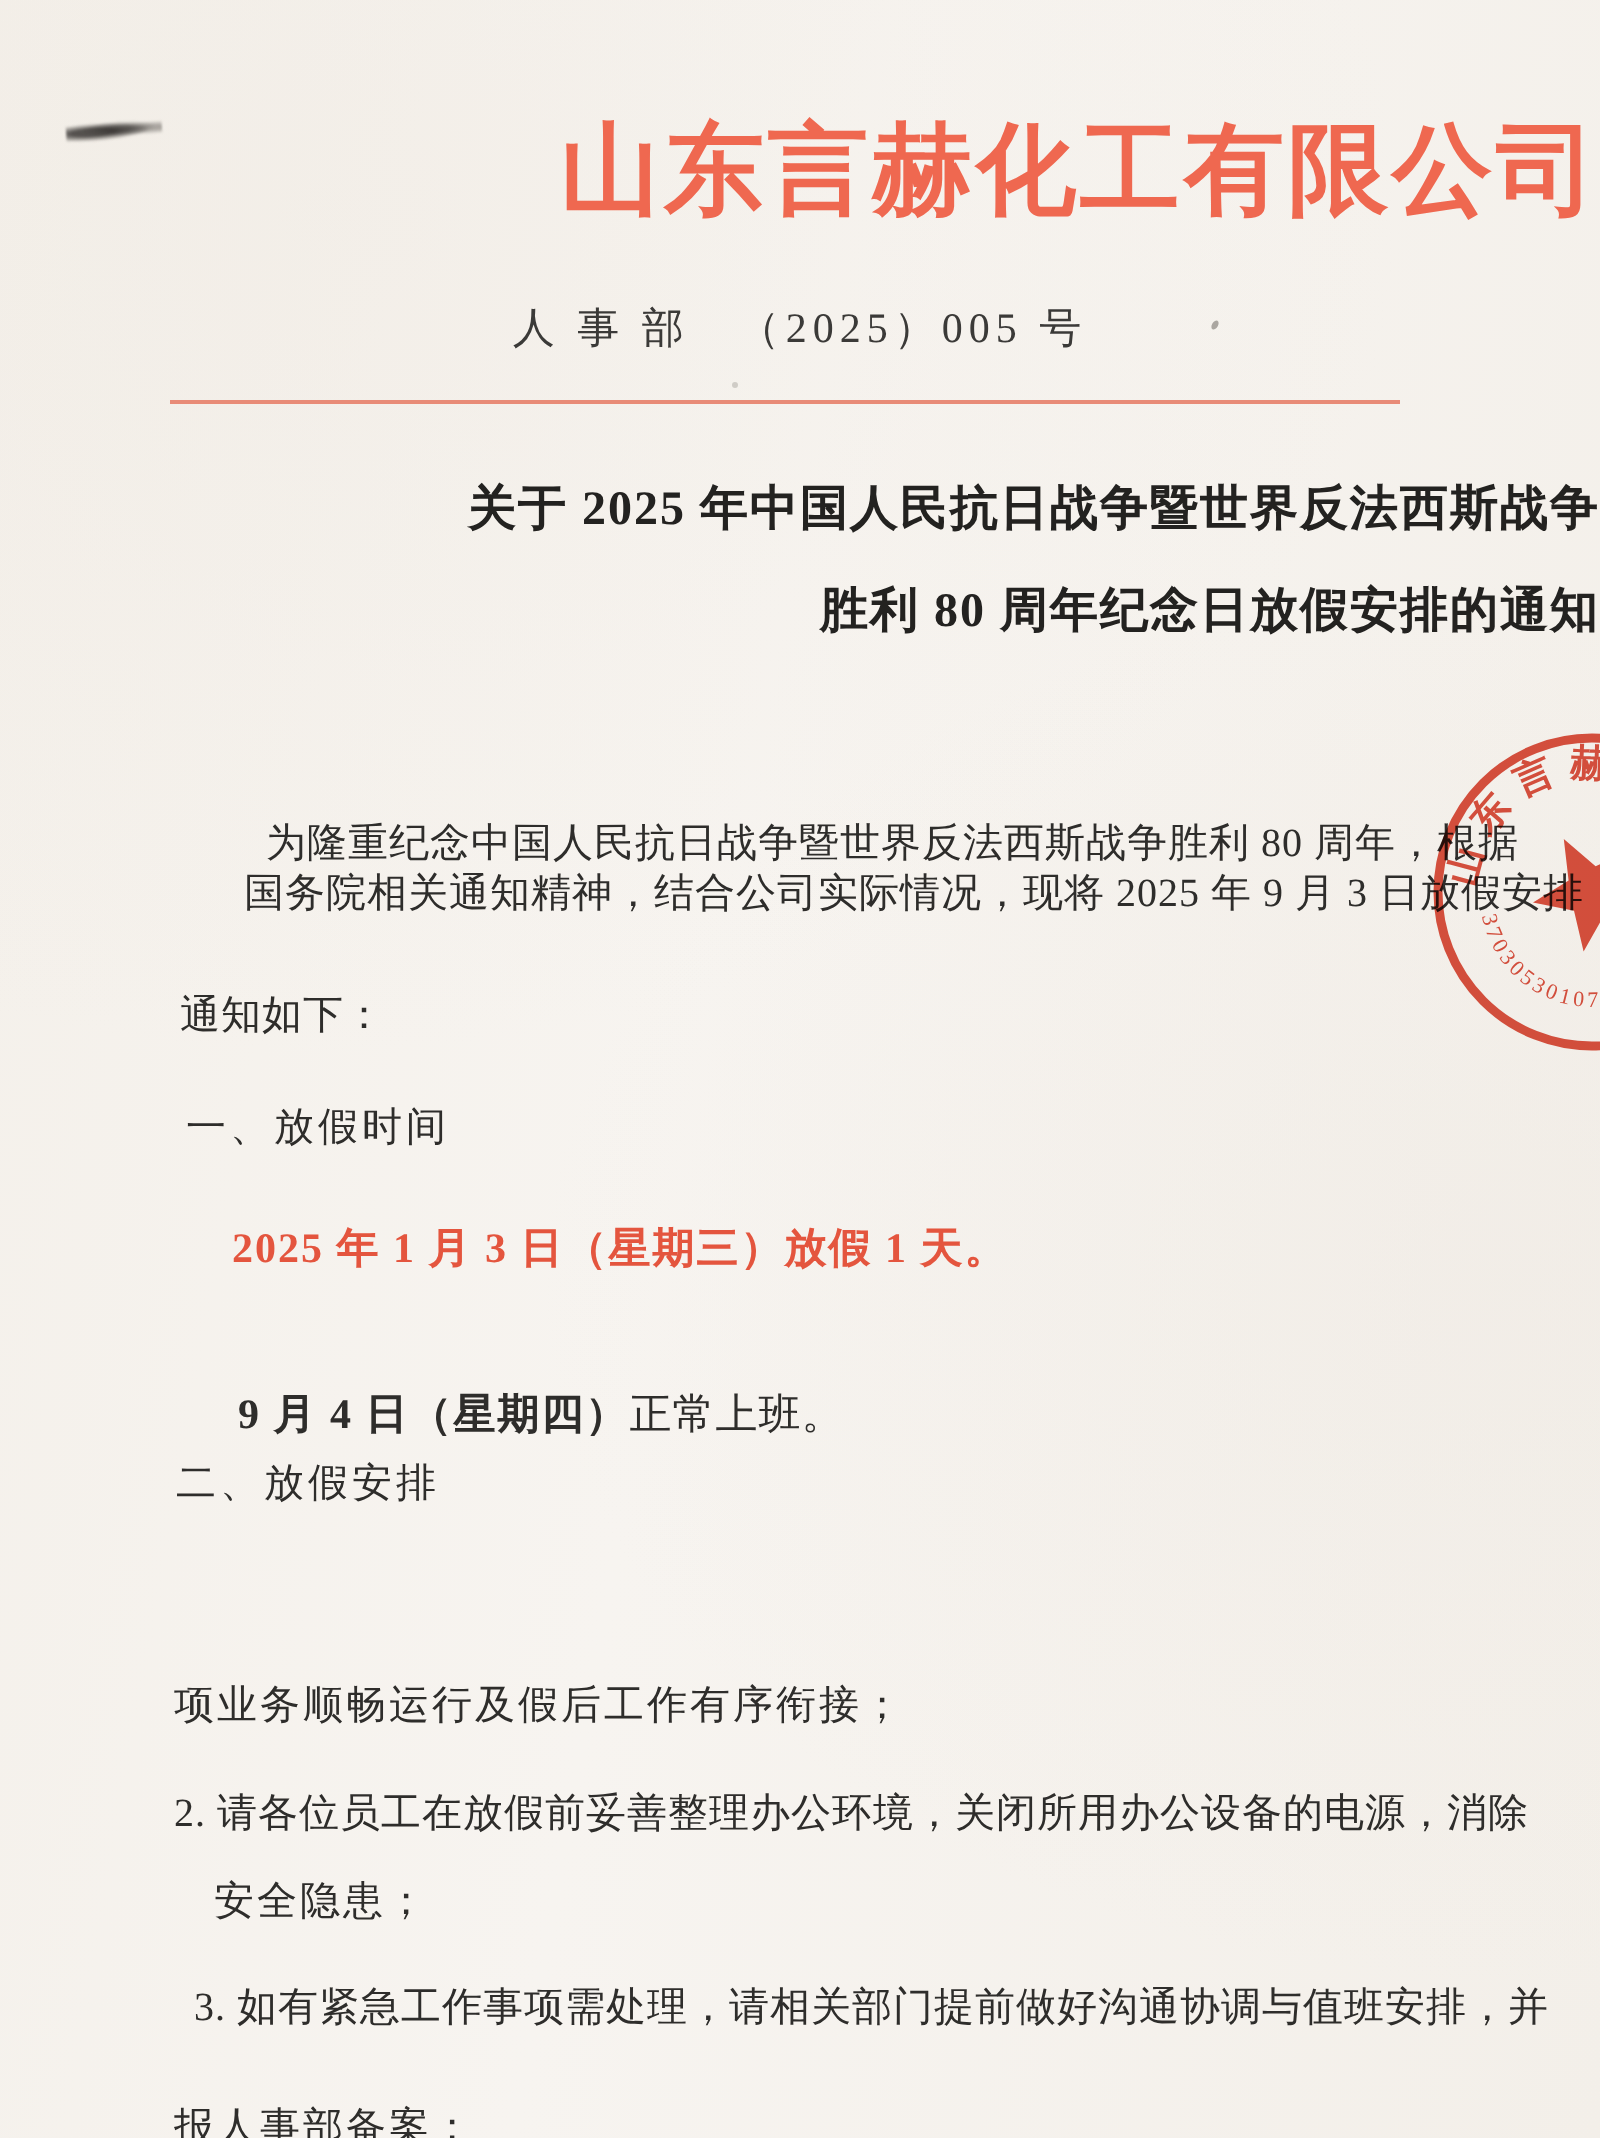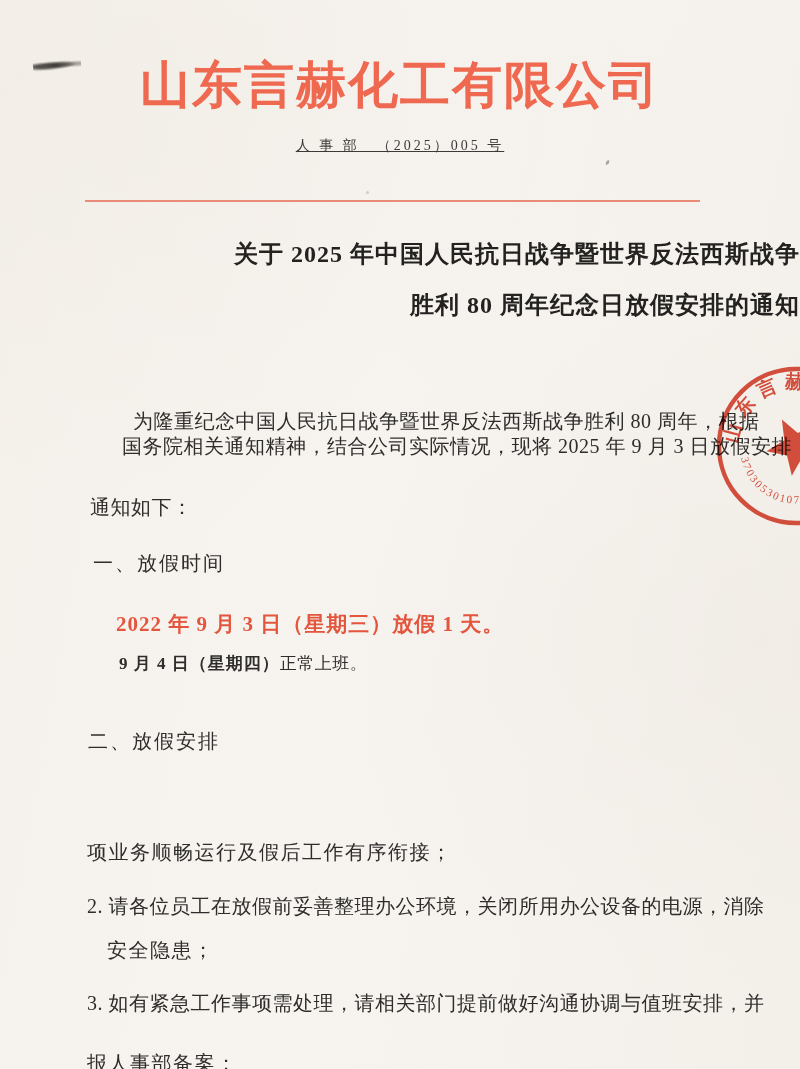--- a/index.html
+++ b/index.html
@@ -12,33 +12,32 @@
     overflow:hidden;
     background:
       radial-gradient(ellipse 900px 700px at 20% 10%, rgba(238,232,224,.35), transparent 60%),
       radial-gradient(ellipse 700px 500px at 95% 60%, rgba(236,230,223,.30), transparent 70%),
       linear-gradient(100deg, #f4f0ea 0%, #f7f4f0 45%, #f3efe9 100%);
     color:#2e2d2b;
   }
 
   .company {
     position:absolute; top:52px; left:0; width:100%;
-    text-align:center;
+    text-align:right;
     font-family:Liberation Serif, serif;
     font-weight:bold; font-size:50px; letter-spacing:2px;
     color:#ef6850;
     white-space:nowrap;
   }
 
   .docnum {
-    position:absolute; top:137px; left:0; width:100%;
+    position:absolute; top:150px; left:0; width:100%;
     text-align:center;
-    font-size:14px; letter-spacing:3px; color:#3b3a38;
+    font-size:21px; letter-spacing:3px; color:#3b3a38;
     white-space:nowrap;
-    text-decoration:underline;
   }
 
   .rule {
     position:absolute; top:200px; left:85px; width:615px; height:2px;
     background:#e88b77;
   }
 
   .doc-title { 
     position:absolute; left:0; width:100%;
     text-align:right; font-weight:bold; font-size:24px; color:#232220;
@@ -55,29 +54,29 @@
   .salutation { top:346px; left:93px; }
   .intro1 { top:408px; left:133px; }
   .intro2 { top:433px; left:90px;margin-left:32px; }
   .intro3 { top:494px; left:90px; }
 
   .sec1 { top:550px; left:93px; letter-spacing:2px; }
   .holiday {
     top:610px; left:116px;
     font-weight:bold; font-size:21px; color:#e4553e; letter-spacing:1px;
   }
-  .workday { top:652px; left:119px; font-size:17px; }
+  .workday { top:693px; left:119px; font-size:21px; }
   .workday .b { font-weight:bold; letter-spacing:1px; }
 
   .sec2 { top:728px; left:88px; letter-spacing:2px; }
   .i1a { top:793px; left:87px; }
   .i1b { top:839px; left:87px; letter-spacing:1.5px; }
   .i2a { top:893px; left:87px; }
   .i2b { top:937px; left:107px; letter-spacing:1.5px; }
-  .i3a { top:990px; left:87px; }
+  .i3a { top:990px; left:97px; }
   .i3b { top:1034px; left:87px; letter-spacing:1.5px;margin-top:16px; }
 
   .stamp-svg {
     position:absolute; left:700px; top:352px; width:120px; height:190px;
     opacity:.92; mix-blend-mode:multiply;
   }
   .stamp-svg text { font-family:"Liberation Serif", serif; }
 
   .smudge {
     position:absolute; left:33px; top:60px; width:48px; height:10px;
@@ -110,21 +109,21 @@
   <div class="doc-title l1">关于 2025 年中国人民抗日战争暨世界反法西斯战争</div>
   <div class="doc-title l2">胜利 80 周年纪念日放假安排的通知</div>
 
 
   <div class="line intro1">为隆重纪念中国人民抗日战争暨世界反法西斯战争胜利 80 周年，根据</div>
   <div class="line intro2">国务院相关通知精神，结合公司实际情况，现将 2025 年 9 月 3 日放假安排</div>
   <div class="line intro3">通知如下：</div>
 
   <div class="line sec1">一、放假时间</div>
 
-  <div class="line holiday">2022 年 9 月 3 日（星期三）放假 1 天。</div>
+  <div class="line holiday">2025 年 1 月 3 日（星期三）放假 1 天。</div>
 
   <div class="line workday">
     <span class="b">9 月 4 日（星期四）</span><span>正常上班。</span>
   </div>
 
   <div class="line sec2">二、放假安排</div>
 
   <div class="line i1b">项业务顺畅运行及假后工作有序衔接；</div>
   <div class="line i2a">2. 请各位员工在放假前妥善整理办公环境，关闭所用办公设备的电源，消除</div>
   <div class="line i2b">安全隐患；</div>

